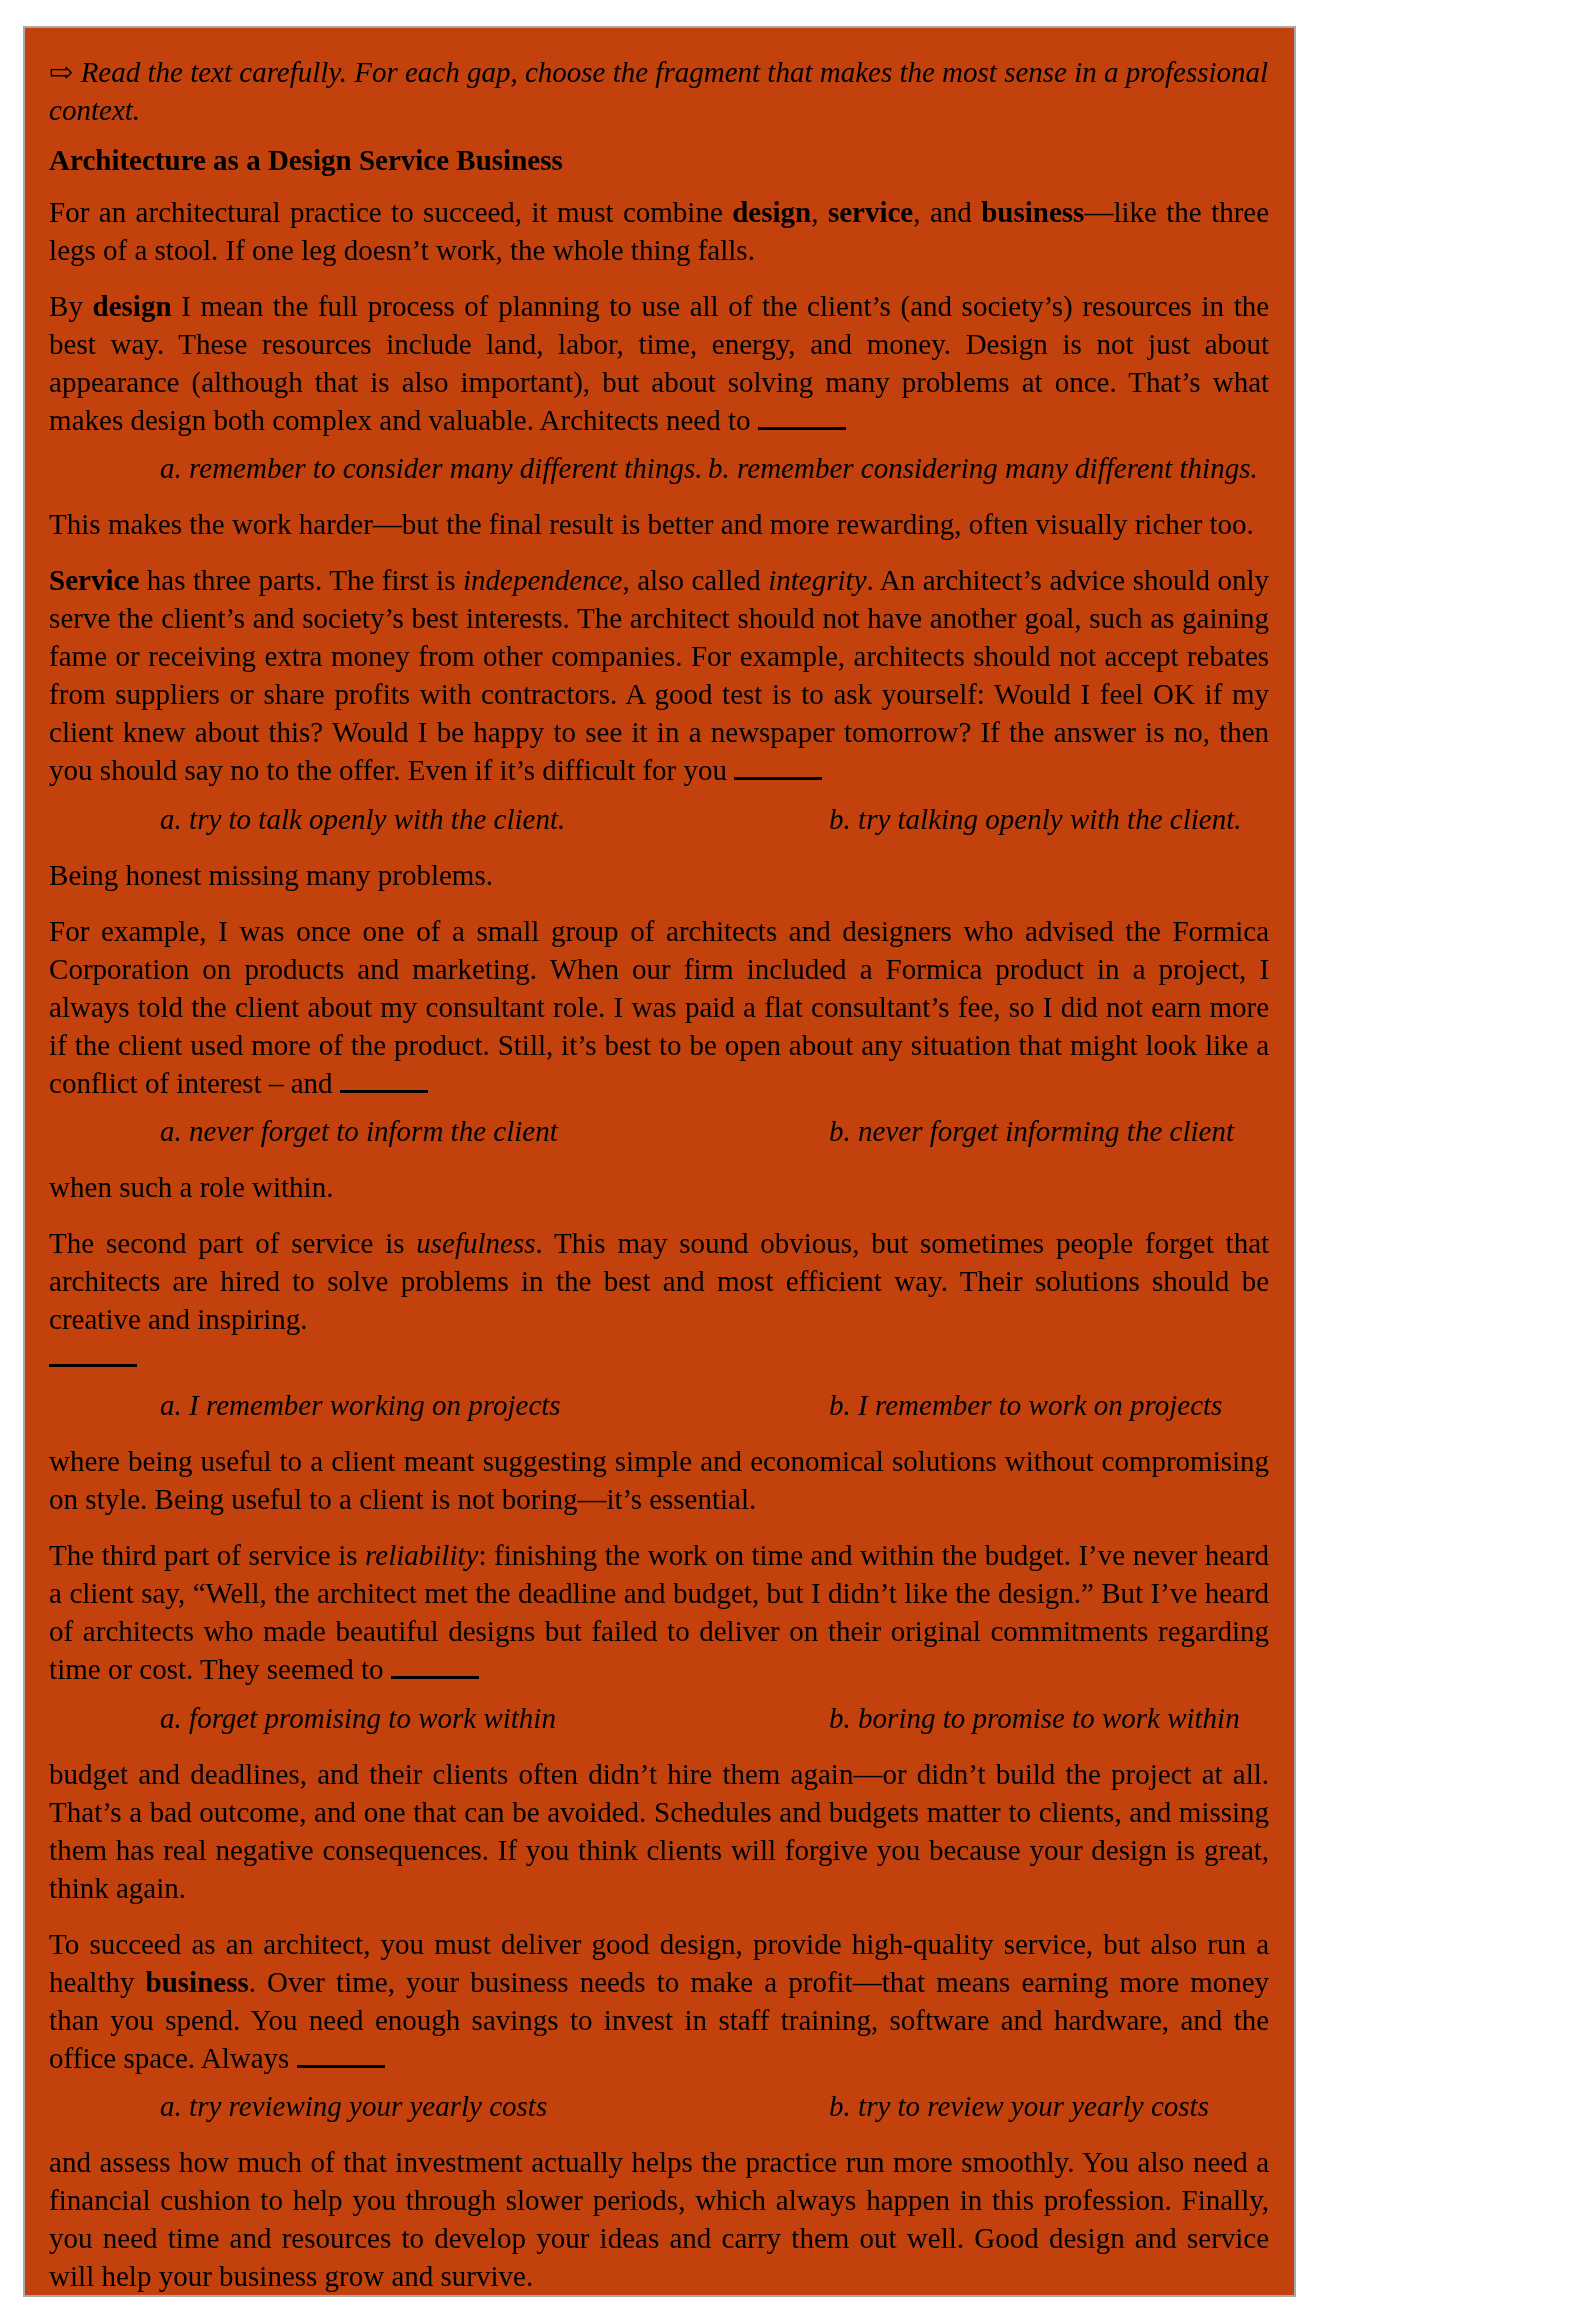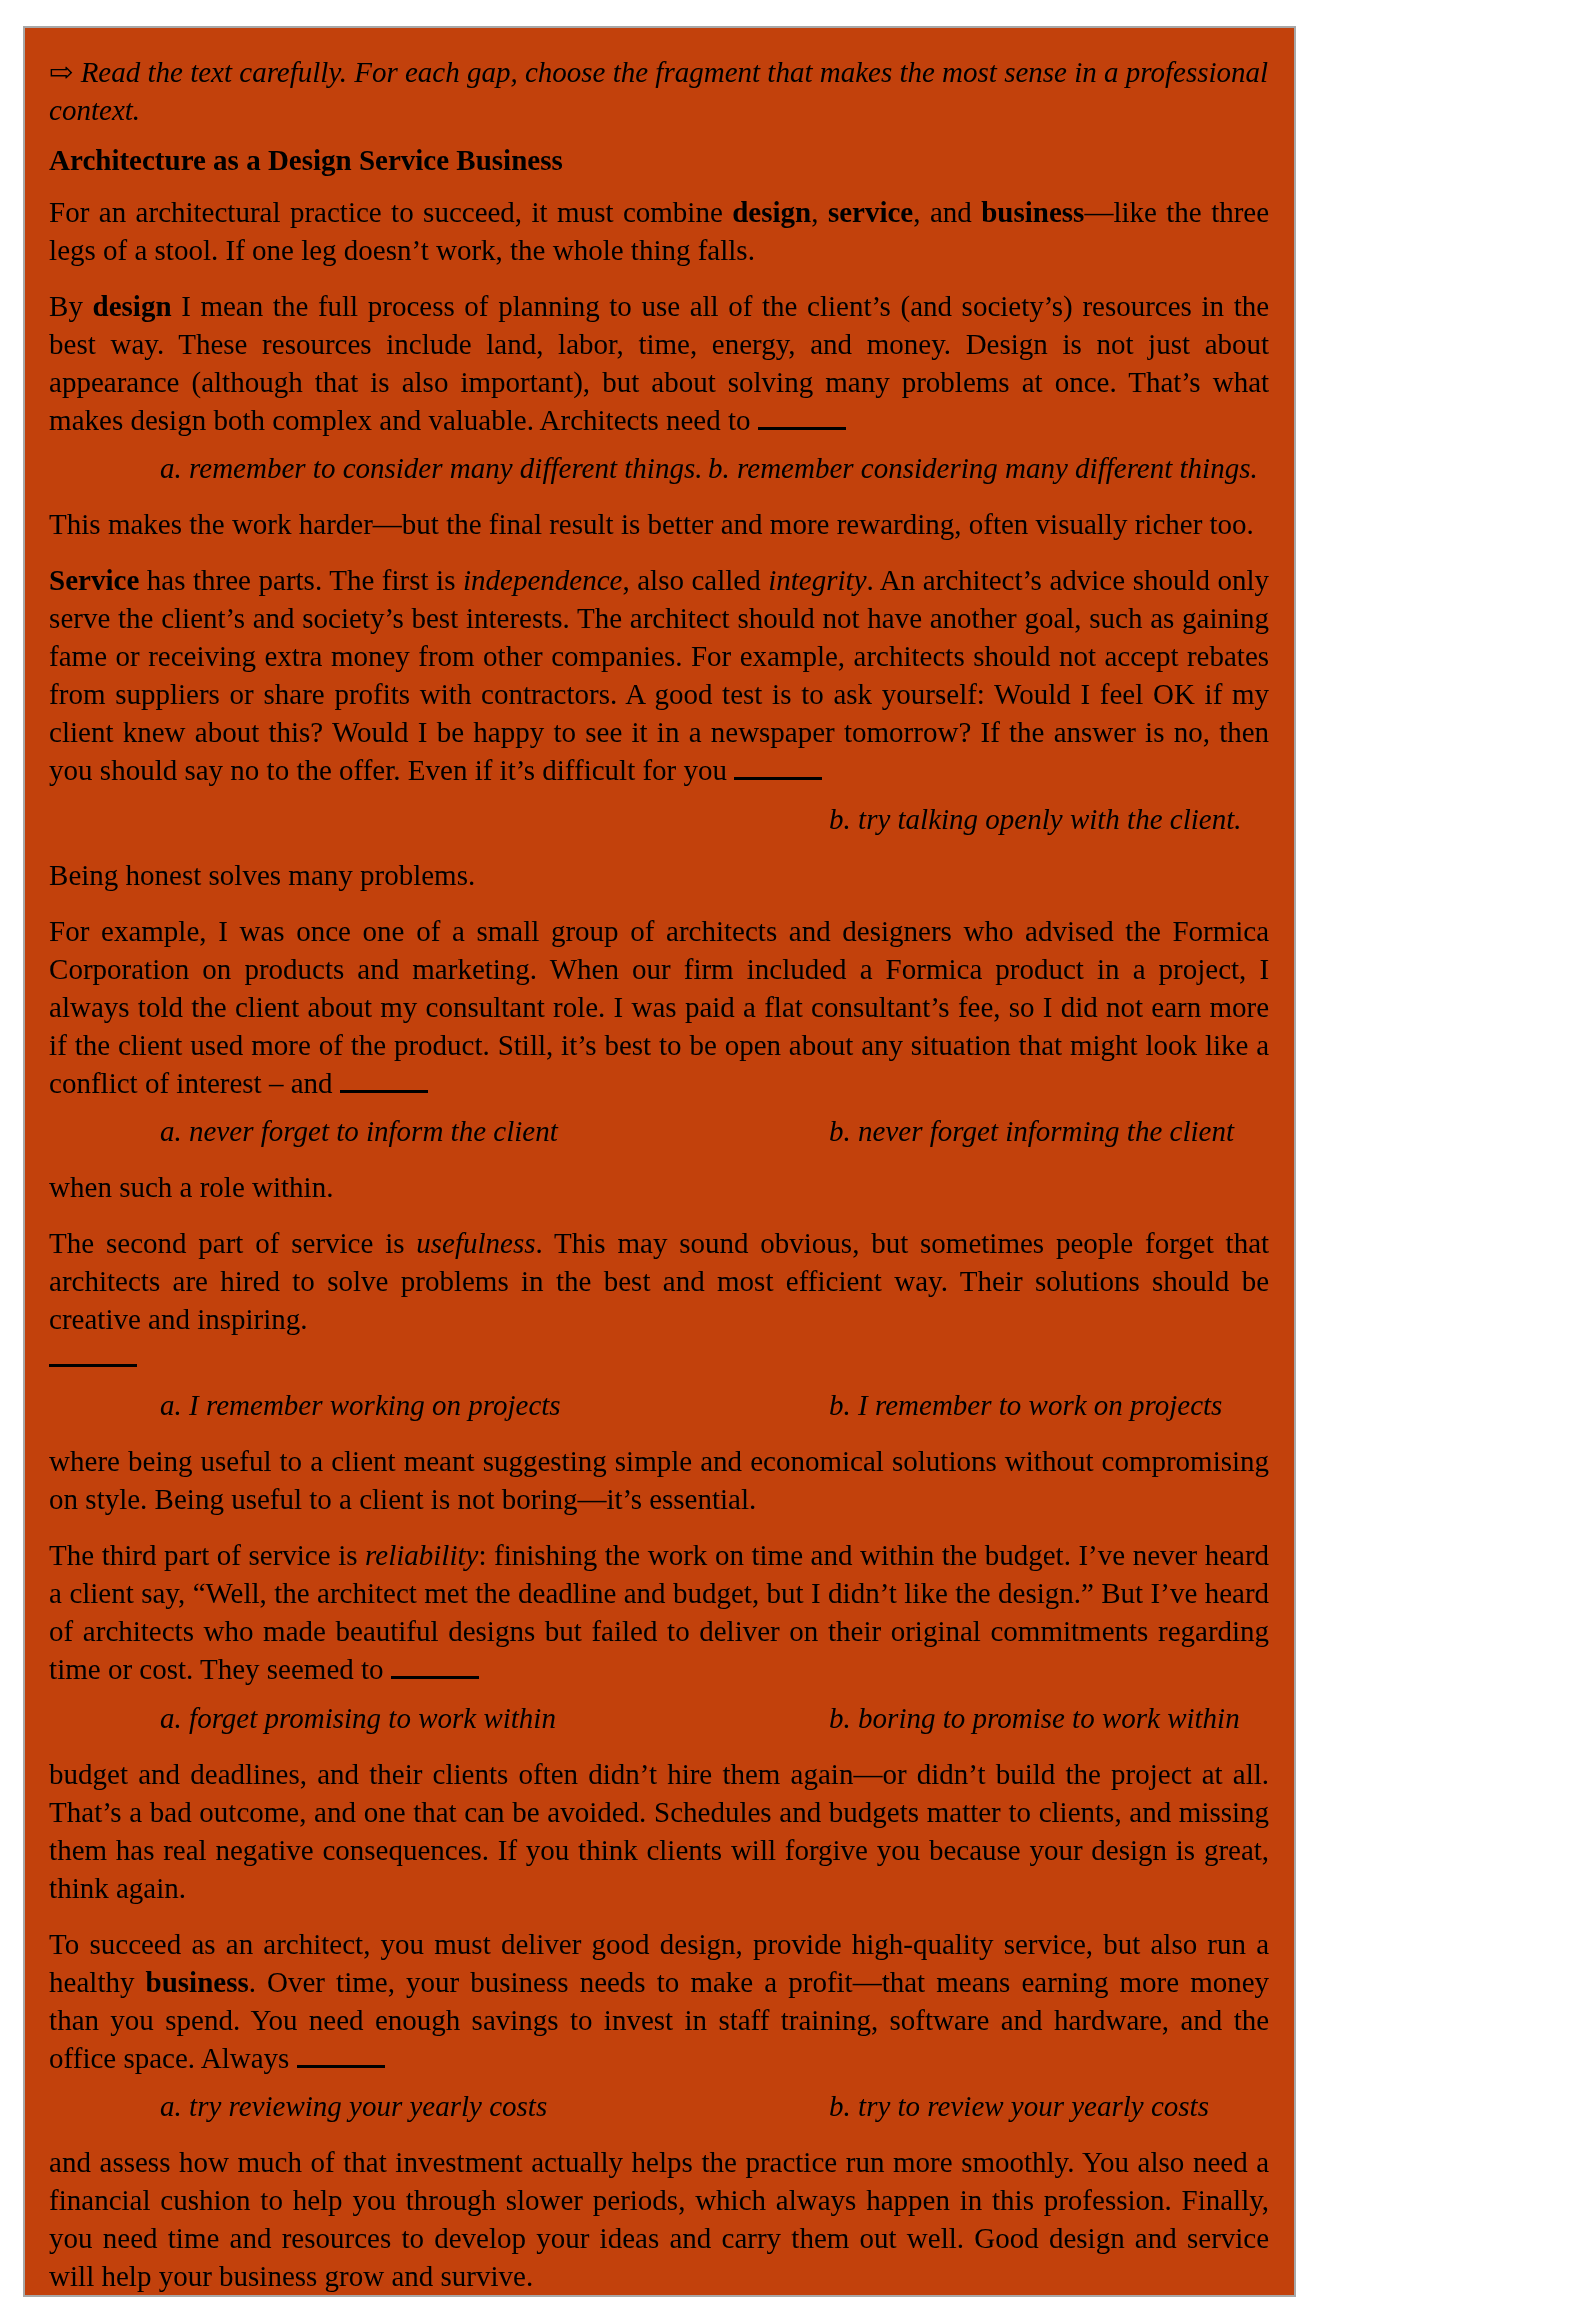--- a/index.html
+++ b/index.html
@@ -40,24 +40,25 @@
     <div class="options">
       <span class="opt opt-a">a. remember to consider many different things.</span>
       <span class="opt" style="left:659px">b. remember considering many different things.</span>
     </div>
 
     <p>This makes the work harder—but the final result is better and more rewarding, often visually richer too.</p>
 
     <p style="margin-bottom:10.4px"><b>Service</b><span> has three parts. The first is </span><i>independence</i><span>, also called </span><i>integrity</i><span>. An architect’s advice should only serve the client’s and society’s best interests. The architect should not have another goal, such as gaining fame or receiving extra money from other companies. For example, architects should not accept rebates from suppliers or share profits with contractors. A good test is to ask yourself: Would I feel OK if my client knew about this? Would I be happy to see it in a newspaper tomorrow? If the answer is no, then you should say no to the offer. Even if it’s difficult for you </span><span class="gap"></span></p>
 
     <div class="options">
+      <span class="opt opt-a">a. try to talk openly with the client.</span>
       <span class="opt opt-b">b. try talking openly with the client.</span>
     </div>
 
-    <p>Being honest solves many problems.</p>
+    <p>Being honest missing many problems.</p>
 
     <p style="margin-bottom:10.4px"><span>For example, I was once one of a small group of architects and designers who advised the Formica Corporation on products and marketing. When our firm included a Formica product in a project, I always told the client about my consultant role. I was paid a flat consultant’s fee, so I did not earn more if the client used more of the product. Still, it’s best to be open about any situation that might look like a conflict of interest – and </span><span class="gap"></span></p>
 
     <div class="options">
       <span class="opt opt-a">a. never forget to inform the client</span>
       <span class="opt opt-b">b. never forget informing the client</span>
     </div>
 
     <p>when such a role within.</p>
 

